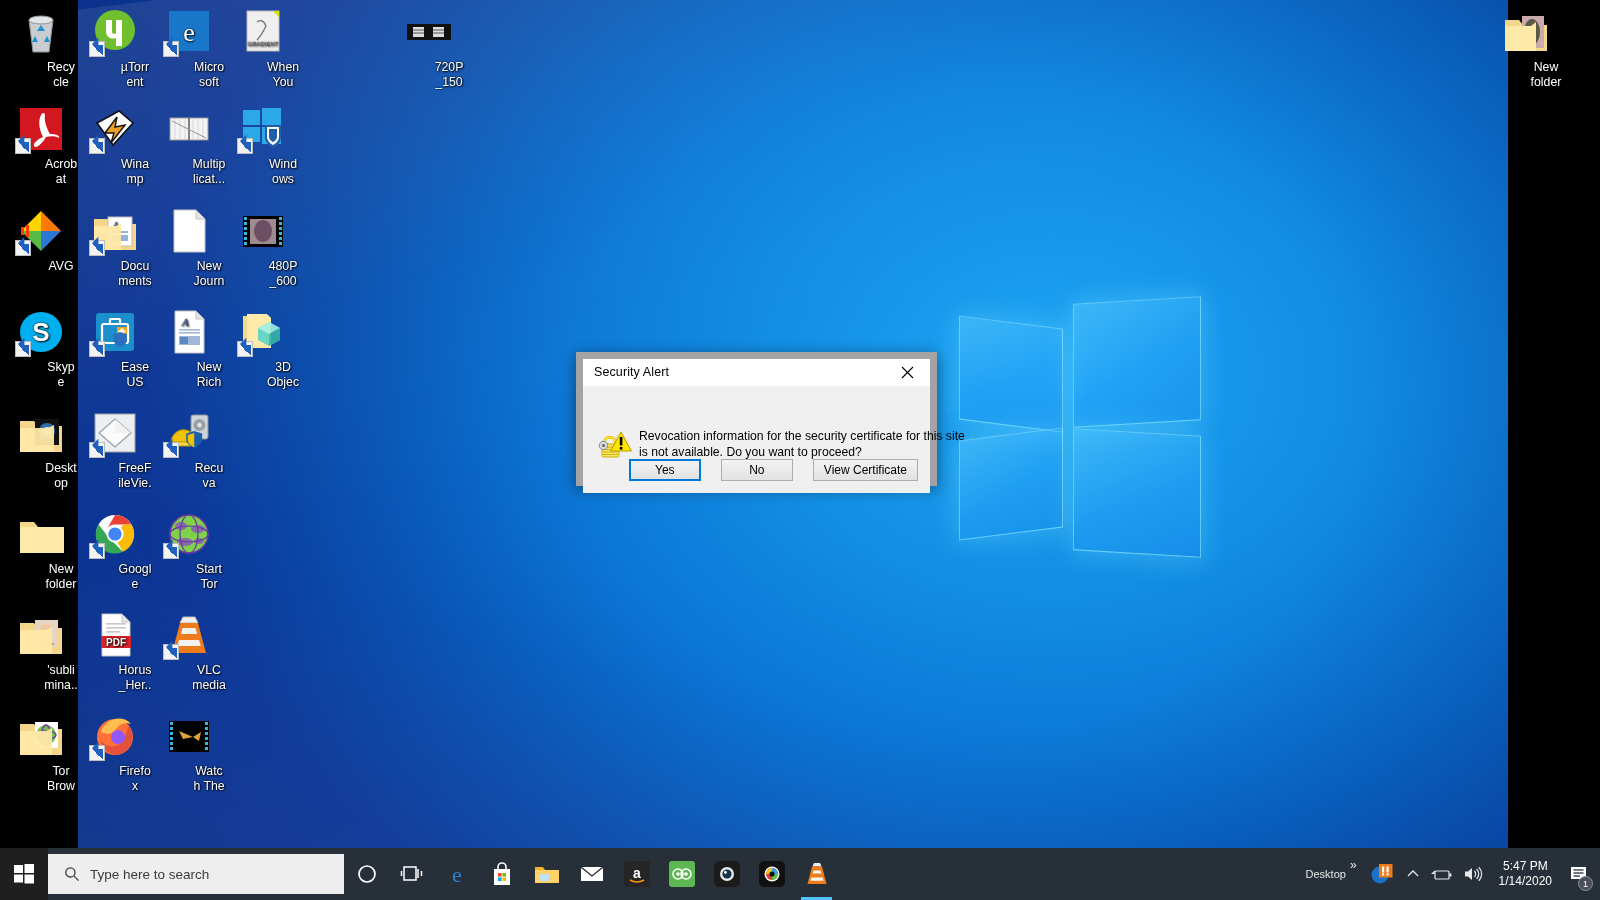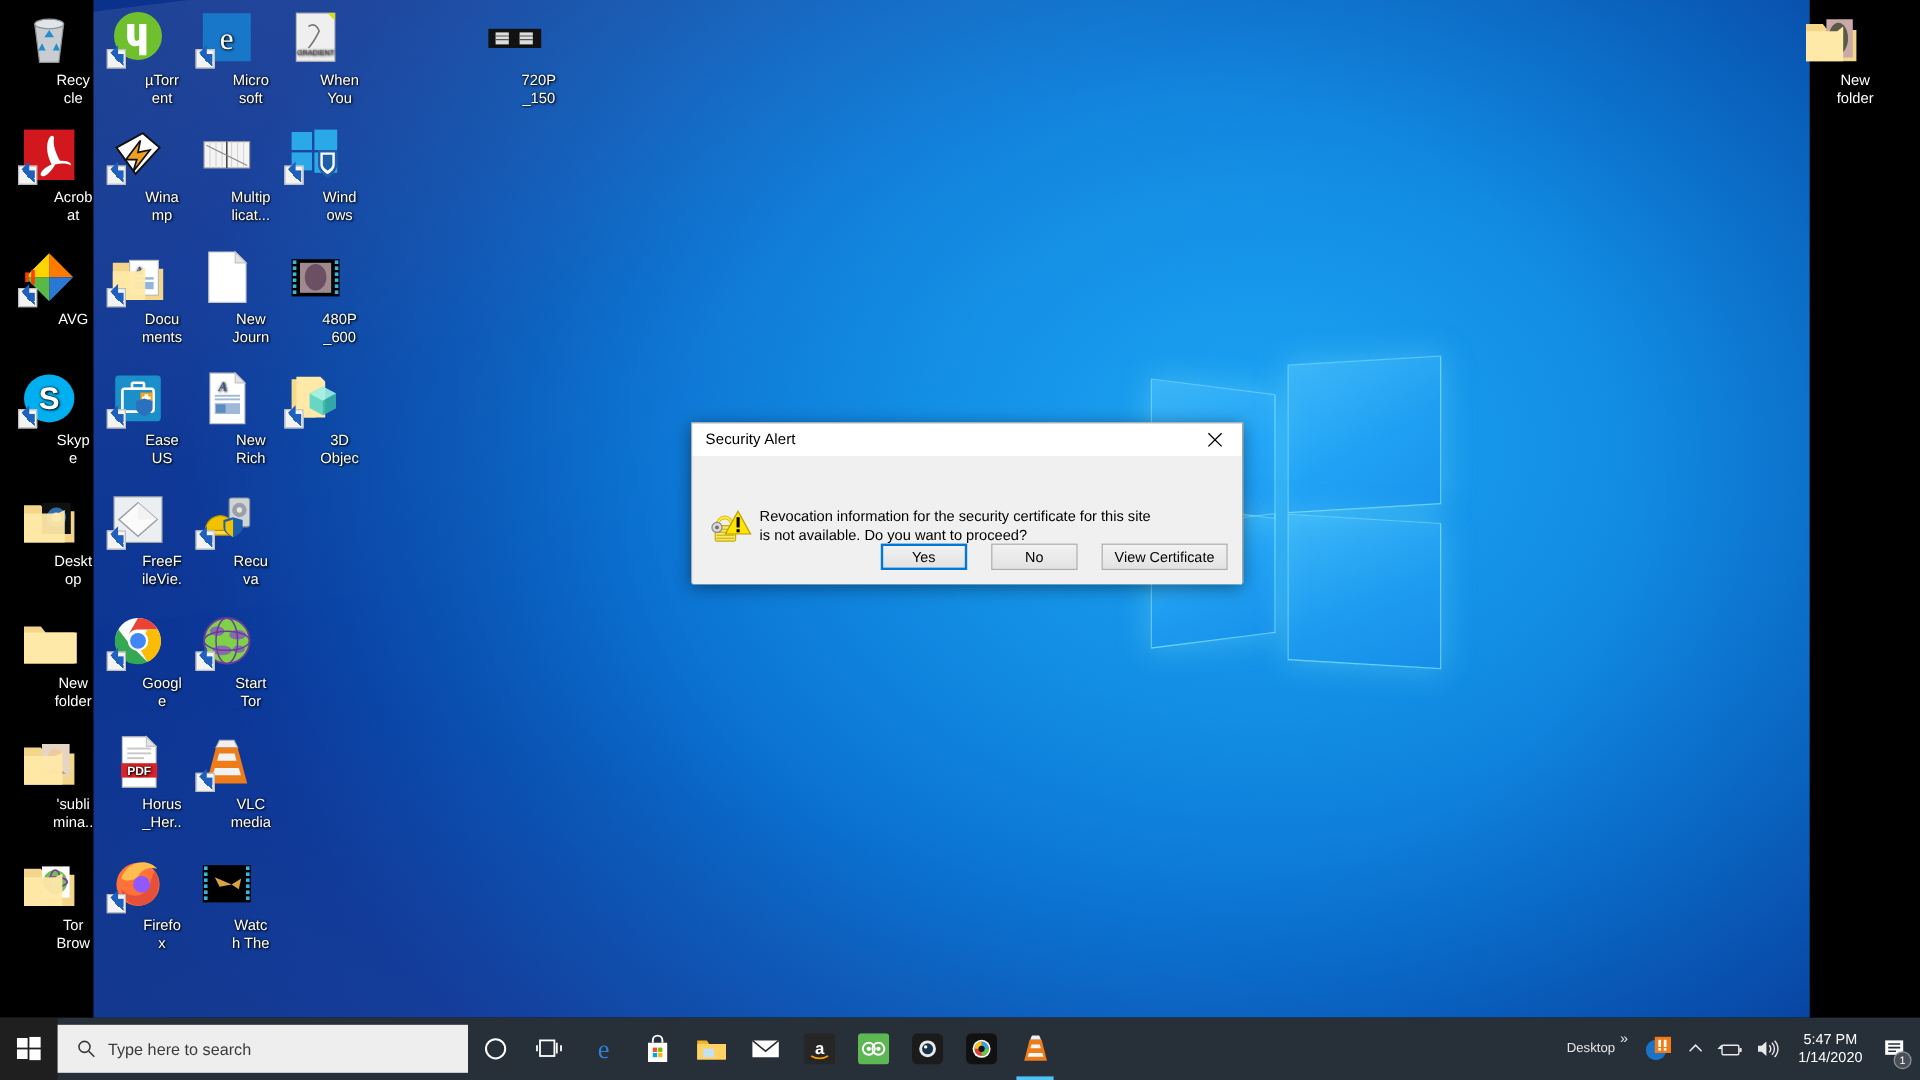--- a/index.html
+++ b/index.html
@@ -64,22 +64,22 @@
       radial-gradient(circle at 78% 22%, #1f5fbd 44%, transparent 45%);
   }
   .shortcut-badge .arr {
     position:absolute; left:2px; top:2px; width:0; height:0;
     border-left:9px solid #1f5fbd; border-bottom:9px solid transparent;
     transform: rotate(-45deg); transform-origin: 0 0;
   }
 
   
   #dialog {
-    position:absolute; left:576px; top:352px; width:460px; height:134px;
-    background:#f0f0f0; border:1px solid #a3a3a3;
+    position:absolute; left:576px; top:352px; width:361px; height:134px;
+    background:#f0f0f0; border:7px solid #a3a3a3;
     box-shadow: 0 3px 14px rgba(0,0,0,.45);
   }
   #dialog .titlebar {
     height:27px; background:#fff; display:flex; align-items:center;
     border-bottom:1px solid #fff; position:relative;
   }
   #dialog .title {
     font-size:12.5px; color:#000; padding-left:11px; letter-spacing:.1px;
   }
   #dialog .closebtn {
@@ -108,21 +108,21 @@
   
   #taskbar {
     position:absolute; left:0; bottom:0; width:1600px; height:52px;
     background:#272f38; display:flex; align-items:center;
   }
   #startbtn {
     width:48px; height:52px; display:flex; align-items:center; justify-content:center;
     cursor:pointer; background:#1f1f1f;
   }
   #searchbox {
-    width:342px; height:40px; margin-left:0; background:#eeeeee;
+    width:296px; height:40px; margin-left:0; background:#eeeeee;
     display:flex; align-items:center; gap:10px; padding-left:16px; cursor:text;
   }
   #searchbox .ph { font-size:13.5px; color:#3b3b3b; }
   .tb-icon {
     width:45px; height:52px; display:flex; align-items:center; justify-content:center;
     cursor:pointer; position:relative;
   }
   .tb-icon .active-bar {
     position:absolute; bottom:0; left:7px; width:31px; height:3px; background:#4fc3f7;
   }

